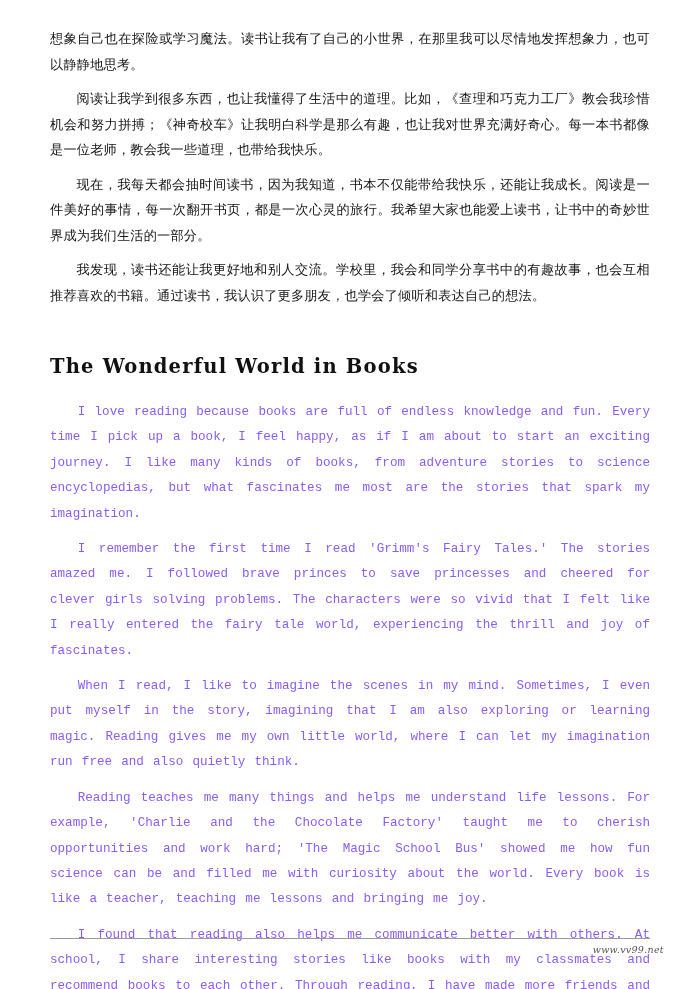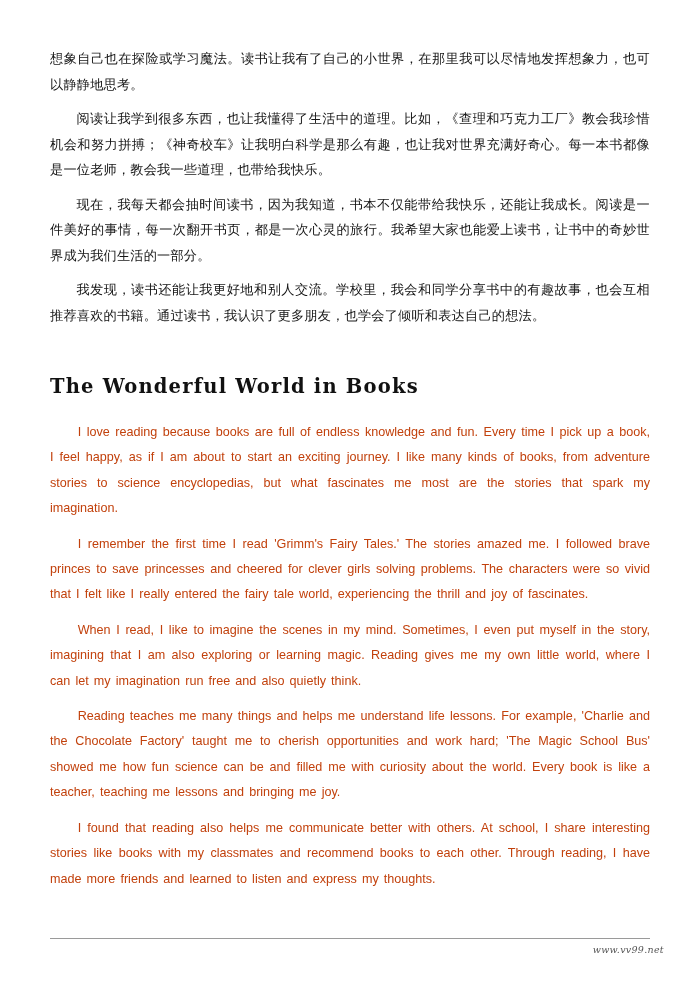--- a/index.html
+++ b/index.html
@@ -13,21 +13,21 @@
     font-family: "Liberation Serif", serif;
     color: #1a1a1a;
     overflow: hidden;
     position: relative;
   }
   .page {
     position: relative;
     width: 700px;
     height: 989px;
     box-sizing: border-box;
-    padding: 46px 50px 0 50px;
+    padding: 26px 50px 0 50px;
   }
   .cn-para {
     font-family: "DejaVu Sans", sans-serif;
     font-size: 13.2px;
     line-height: 25.5px;
     text-align: justify;
     text-justify: inter-ideograph;
     margin: 0 0 9px 0;
     text-indent: 2em;
     color: #161616;
@@ -39,27 +39,27 @@
   .en-title {
     font-family: "DejaVu Serif", serif;
     font-weight: bold;
     font-size: 19.5px;
     text-align: left;
     letter-spacing: 1.2px;
     margin: 47px 0 22px 0;
     color: #111111;
   }
   .en-para {
-    font-family: Liberation Sans, sans-serif;
+    font-family: Liberation Mono, monospace;
     font-size: 12.6px;
     line-height: 25.4px;
     text-align: justify;
     margin: 0 0 10px 0;
     text-indent: 2.2em;
-    color: #c2410c;
+    color: #8b5cf6;
     word-spacing: 1.6px;
   }
   .watermark {
     position: absolute;
     left: 0;
     right: 0;
     top: 845px;
     text-align: center;
     font-family: "DejaVu Sans", sans-serif;
     font-weight: bold;

